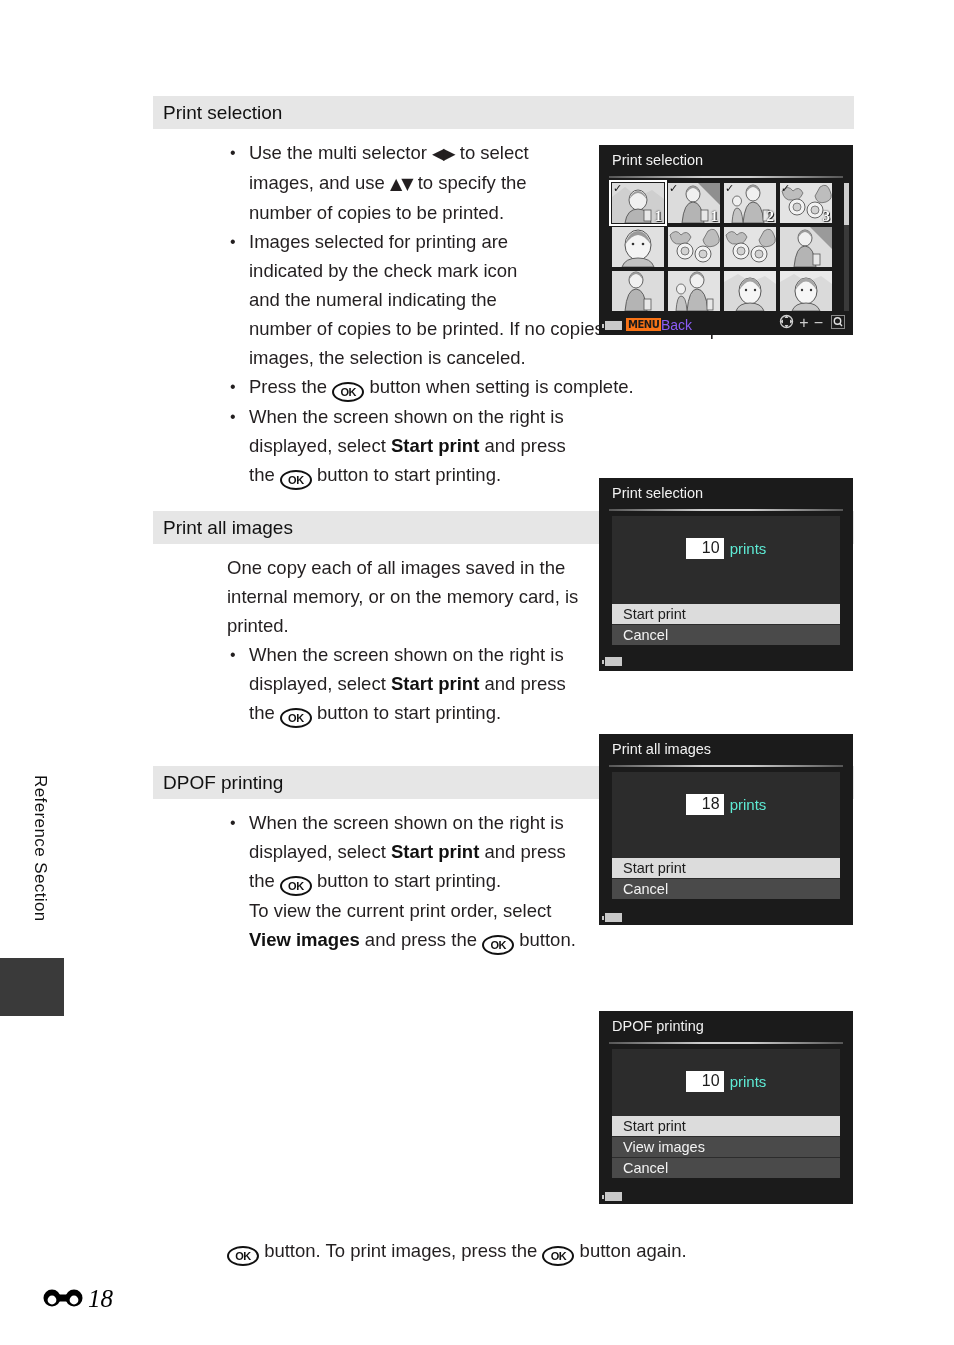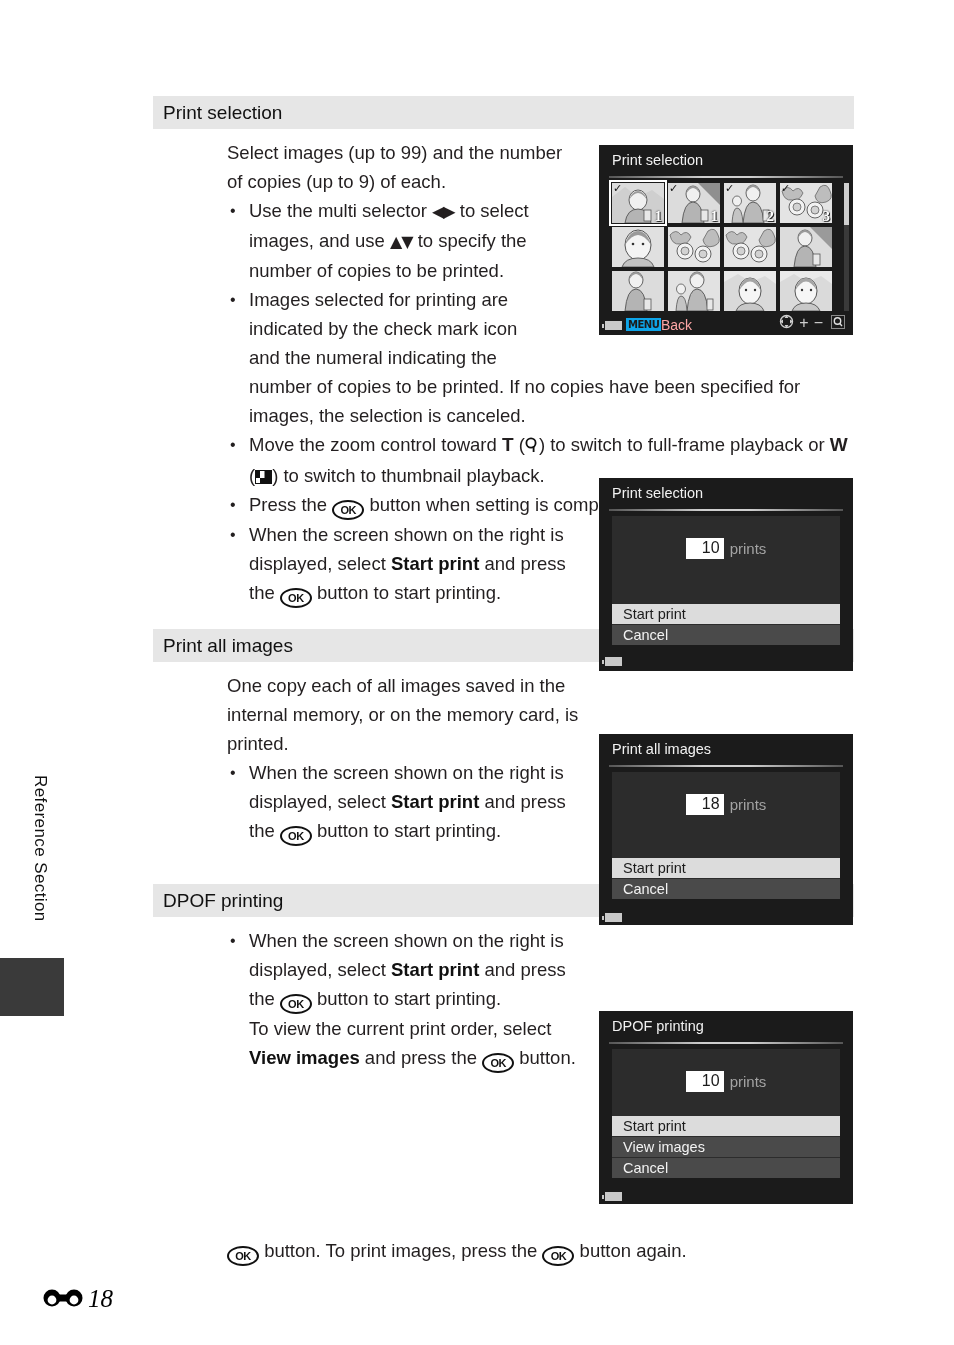--- a/index.html
+++ b/index.html
@@ -252,35 +252,35 @@
     left: -4px;
     top: 2px;
     width: 2px;
     height: 4px;
     background: #c9c9c9;
   }
   .menu-chip {
     position: absolute;
     left: 27px;
     bottom: 4px;
-    background: #0ea5e9;
+    background: #f97316;
     color: #1b1b1b;
     font-size: 10px;
     font-weight: bold;
     padding: 0px 2px;
     letter-spacing: -0.5px;
     line-height: 13px;
     font-family: "DejaVu Sans", sans-serif;
   }
   .back-txt {
     position: absolute;
     left: 62px;
     bottom: 2px;
     font-size: 14px;
-    color: #fca5a5;
+    color: #8b5cf6;
   }
   .zoom-icons {
     position: absolute;
     right: 8px;
     bottom: 3px;
     display: flex;
     align-items: center;
     gap: 5px;
     color: #cfcfcf;
   }
@@ -305,21 +305,21 @@
   .prints-val {
     background: #ffffff;
     color: #1b1b1b;
     font-size: 16px;
     min-width: 38px;
     text-align: right;
     padding: 1px 4px 2px 8px;
     line-height: 18px;
   }
   .prints-lbl {
-    color: #a3a3a3;
+    color: #5eead4;
     font-size: 15px;
     margin-left: 6px;
   }
   .menu-list {
     position: absolute;
     left: 0; right: 0; bottom: 0;
   }
   .menu-item {
     height: 21px;
     display: flex;
@@ -352,46 +352,34 @@
     </svg>
   </span>
   <span class="pagenum">18</span>
 </div>
 
 <div class="content">
 
   <div class="section-head" style="margin-top:96px;">Print selection</div>
 
   <div class="body-block">
-    <p class="para narrow">Select images (up to 99) and the number of copies (up to 9) of each.</p>
 
     <ul class="bullets">
       <li class="narrow">Use the multi selector
         <span class="sym tri">◀▶</span>
         to select images, and use
         <span class="sym tri">▲▼</span>
         to specify the number of copies to be printed.</li>
 
       <li class="narrow" style="width:625px;">Images selected for printing are<br>
         indicated by the check mark icon<br>
         and the numeral indicating the<br>
         number of copies to be printed. If no copies have been specified for
         images, the selection is canceled.</li>
 
-      <li class="wide">Move the zoom control toward
-        <span class="tw">T</span>
-        (<span class="magnify">
-          <svg width="14" height="16" viewBox="0 0 14 16">
-              <circle cx="6" cy="6" r="4.6" fill="none" stroke="#111" stroke-width="1.8"></circle>
-              <line x1="8.6" y1="9.2" x2="8.6" y2="15" stroke="#111" stroke-width="1.8"></line>
-            </svg>
-        </span>) to switch to full-frame playback or
-        <span class="tw">W</span>
-        (<span class="thumbgrid-ico"></span>)
-        to switch to thumbnail playback.</li>
 
       <li class="wide">Press the
         <span class="okbtn">OK</span>
         button when setting is complete.</li>
 
       <li class="narrow">When the screen shown on the
         right is displayed, select <b>Start print</b>
         and press the
         <span class="okbtn">OK</span>
         button to start printing.</li>

